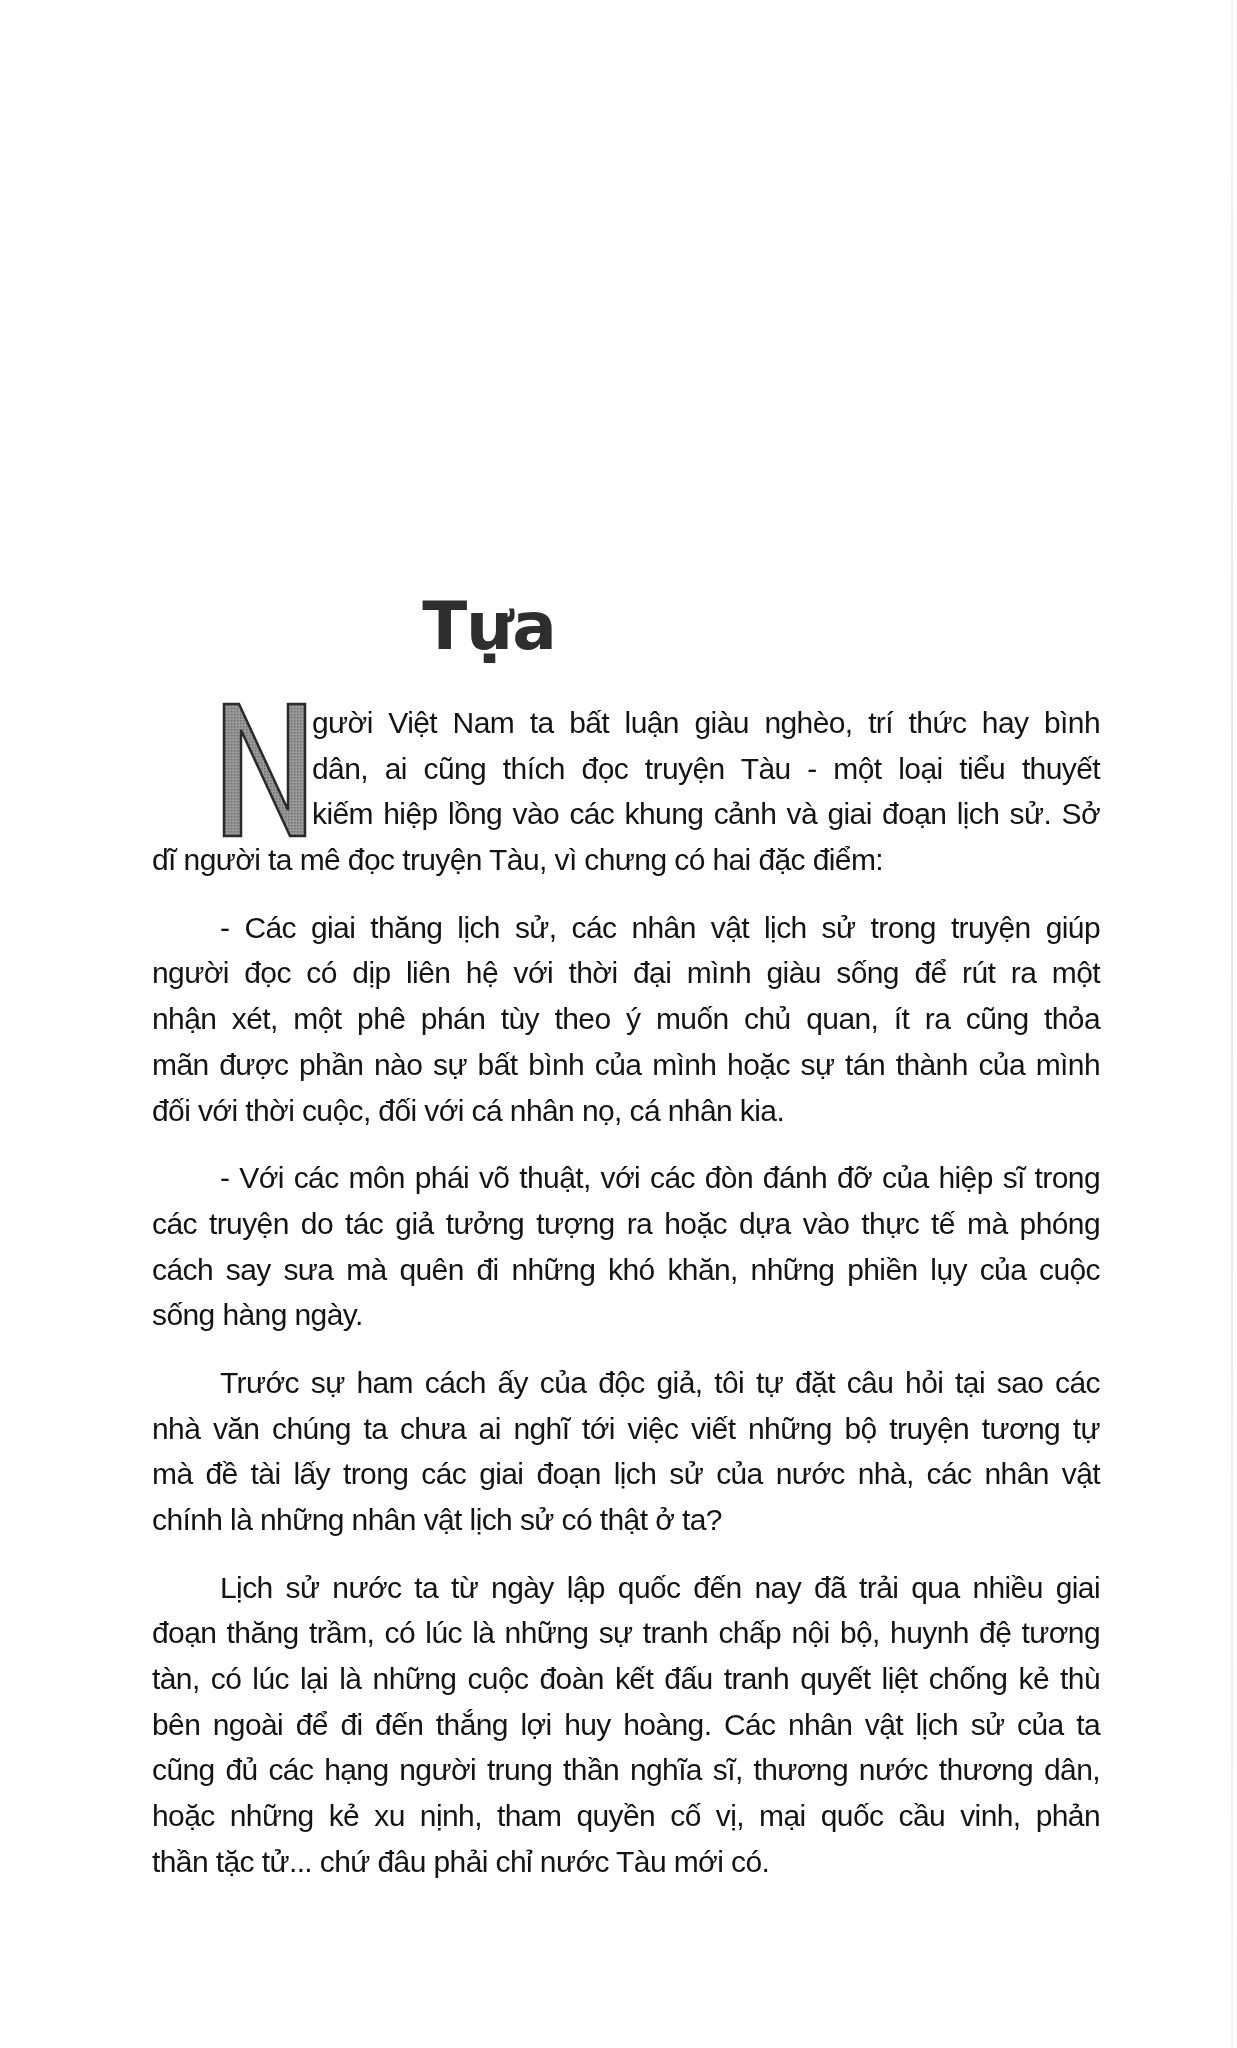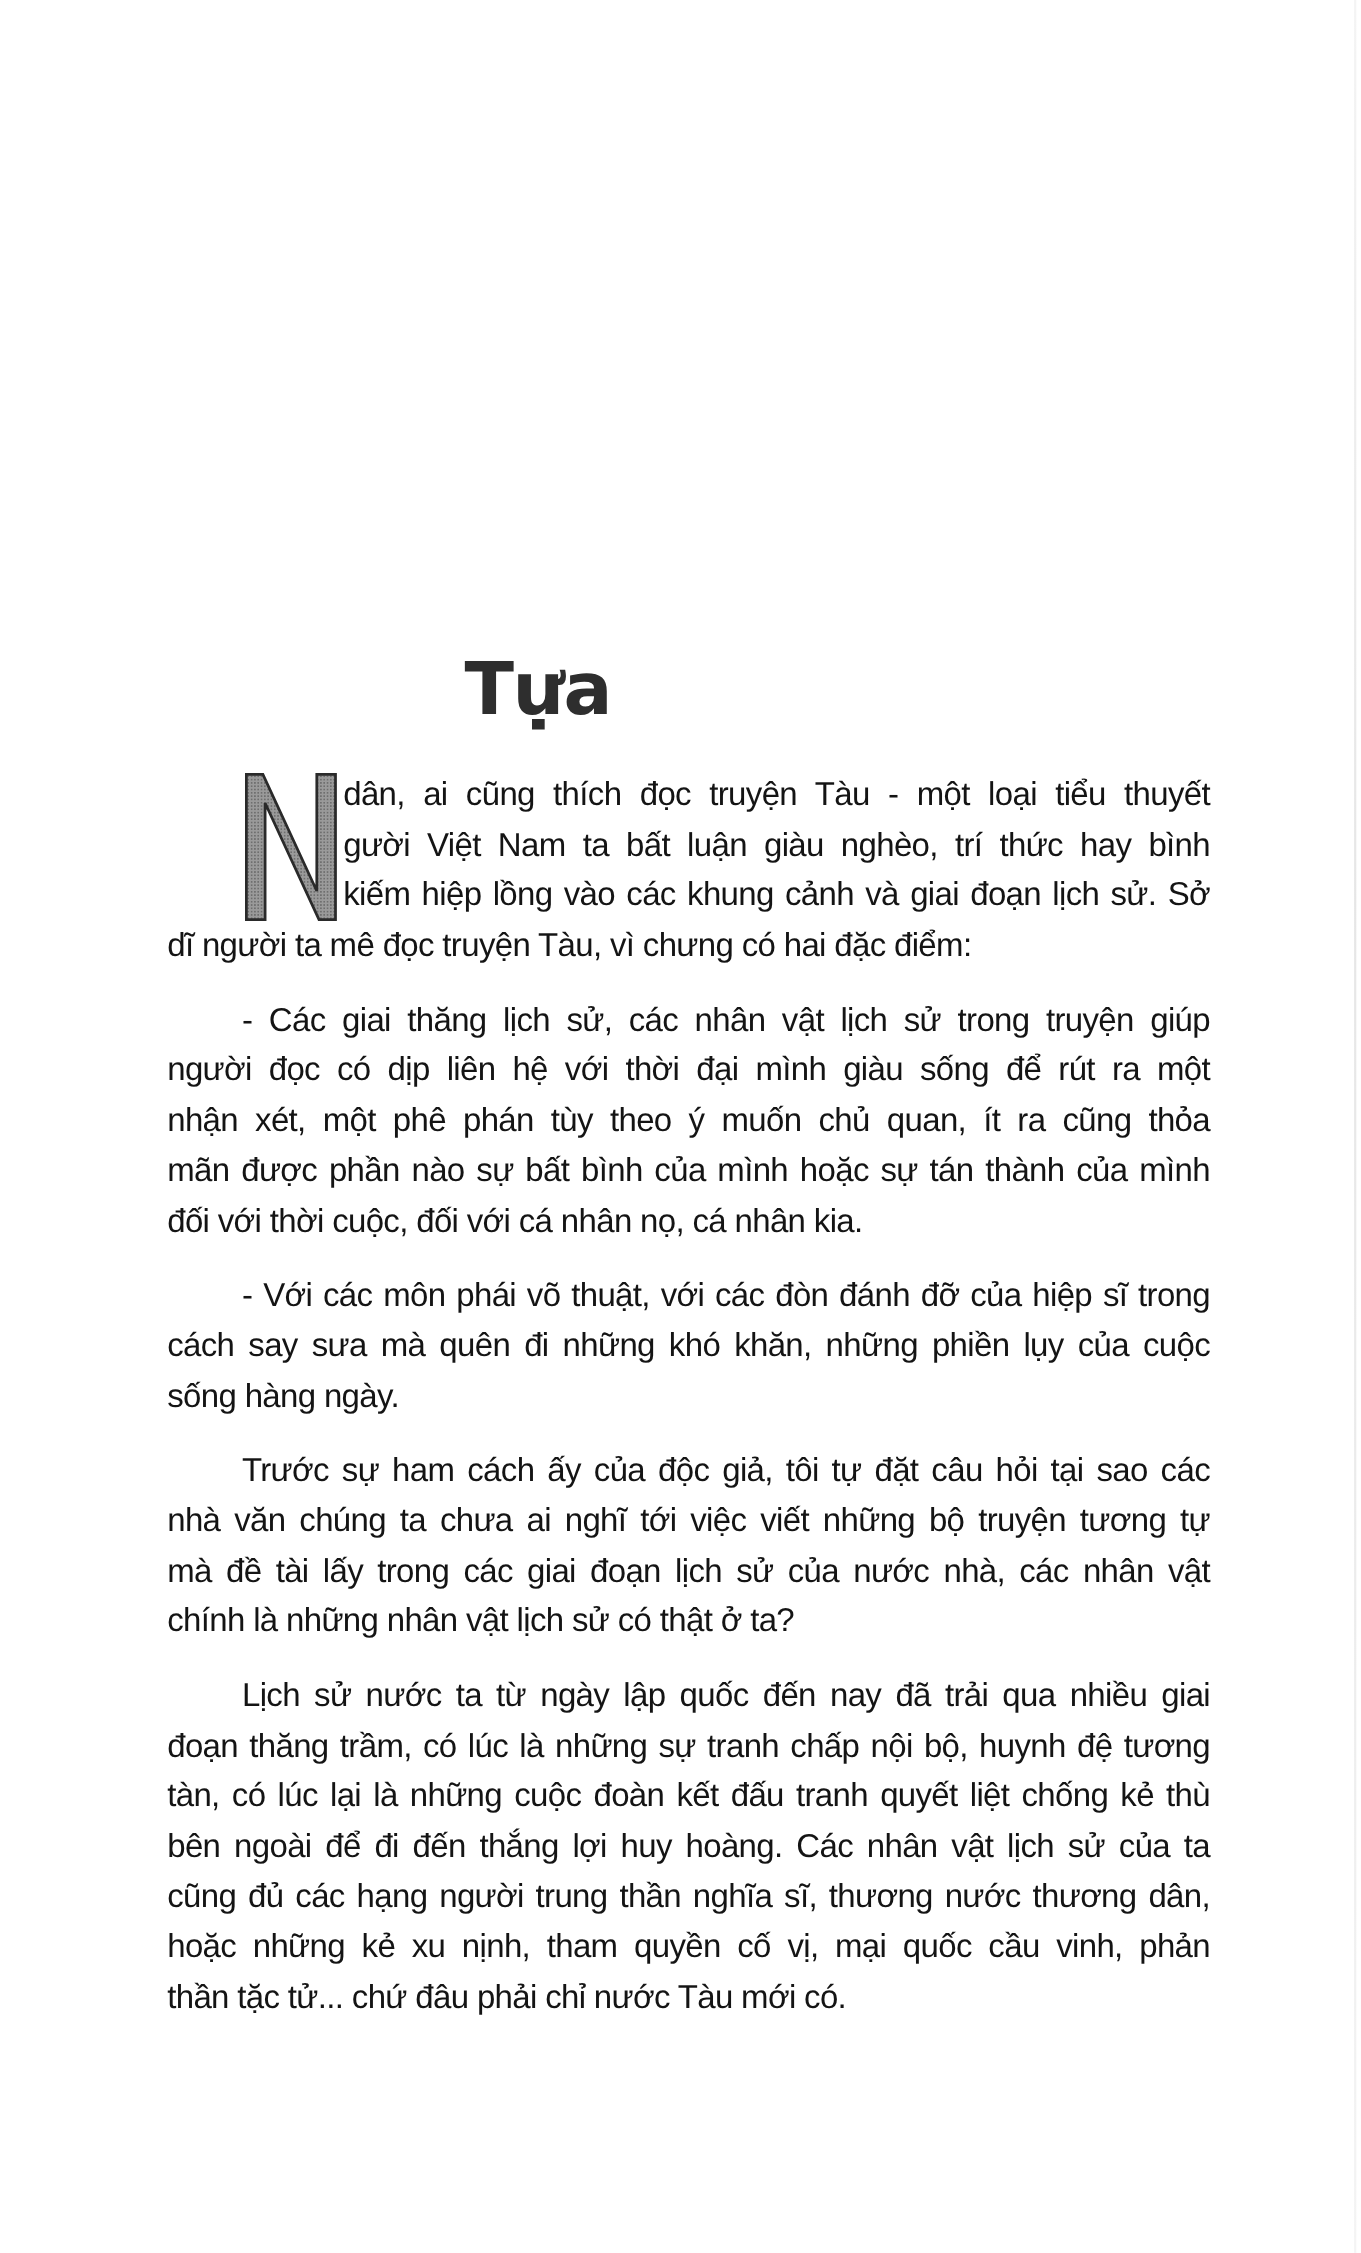--- a/index.html
+++ b/index.html
@@ -48,38 +48,39 @@
         <pattern id="hatch" width="3" height="3" patternUnits="userSpaceOnUse">
           <rect width="3" height="3" fill="#9a9a9a"></rect>
           <rect width="1.5" height="1.5" fill="#6e6e6e"></rect>
         </pattern>
       </defs>
       <path d="M2 2 L17 2 L66 108 L66 2 L83 2 L83 134 L68 134 L19 28 L19 134 L2 134 Z" fill="url(#hatch)" stroke="#2a2a2a" stroke-width="2.5" stroke-linejoin="miter"></path>
     </svg>
   </div>
 
   <div>
+    <span class="line dropcap-line">gười Việt Nam ta bất luận giàu nghèo, trí thức hay bình</span>
     <span class="line dropcap-line">dân, ai cũng thích đọc truyện Tàu - một loại tiểu thuyết</span>
-    <span class="line dropcap-line">gười Việt Nam ta bất luận giàu nghèo, trí thức hay bình</span>
     <span class="line dropcap-line">kiếm hiệp lồng vào các khung cảnh và giai đoạn lịch sử. Sở</span>
     <span class="line last">dĩ người ta mê đọc truyện Tàu, vì chưng có hai đặc điểm:</span>
   </div>
   <div class="para-gap"></div>
 
   <div>
     <span class="line indent">- Các giai thăng lịch sử, các nhân vật lịch sử trong truyện giúp</span>
     <span class="line">người đọc có dịp liên hệ với thời đại mình giàu sống để rút ra một</span>
     <span class="line">nhận xét, một phê phán tùy theo ý muốn chủ quan, ít ra cũng thỏa</span>
     <span class="line">mãn được phần nào sự bất bình của mình hoặc sự tán thành của mình</span>
     <span class="line last">đối với thời cuộc, đối với cá nhân nọ, cá nhân kia.</span>
   </div>
   <div class="para-gap"></div>
 
   <div>
     <span class="line indent">- Với các môn phái võ thuật, với các đòn đánh đỡ của hiệp sĩ trong</span>
+    <span class="line">các truyện do tác giả tưởng tượng ra hoặc dựa vào thực tế mà phóng</span>
     <span class="line">cách say sưa mà quên đi những khó khăn, những phiền lụy của cuộc</span>
     <span class="line last">sống hàng ngày.</span>
   </div>
   <div class="para-gap"></div>
 
   <div>
     <span class="line indent">Trước sự ham cách ấy của độc giả, tôi tự đặt câu hỏi tại sao các</span>
     <span class="line">nhà văn chúng ta chưa ai nghĩ tới việc viết những bộ truyện tương tự</span>
     <span class="line">mà đề tài lấy trong các giai đoạn lịch sử của nước nhà, các nhân vật</span>
     <span class="line last">chính là những nhân vật lịch sử có thật ở ta?</span>

